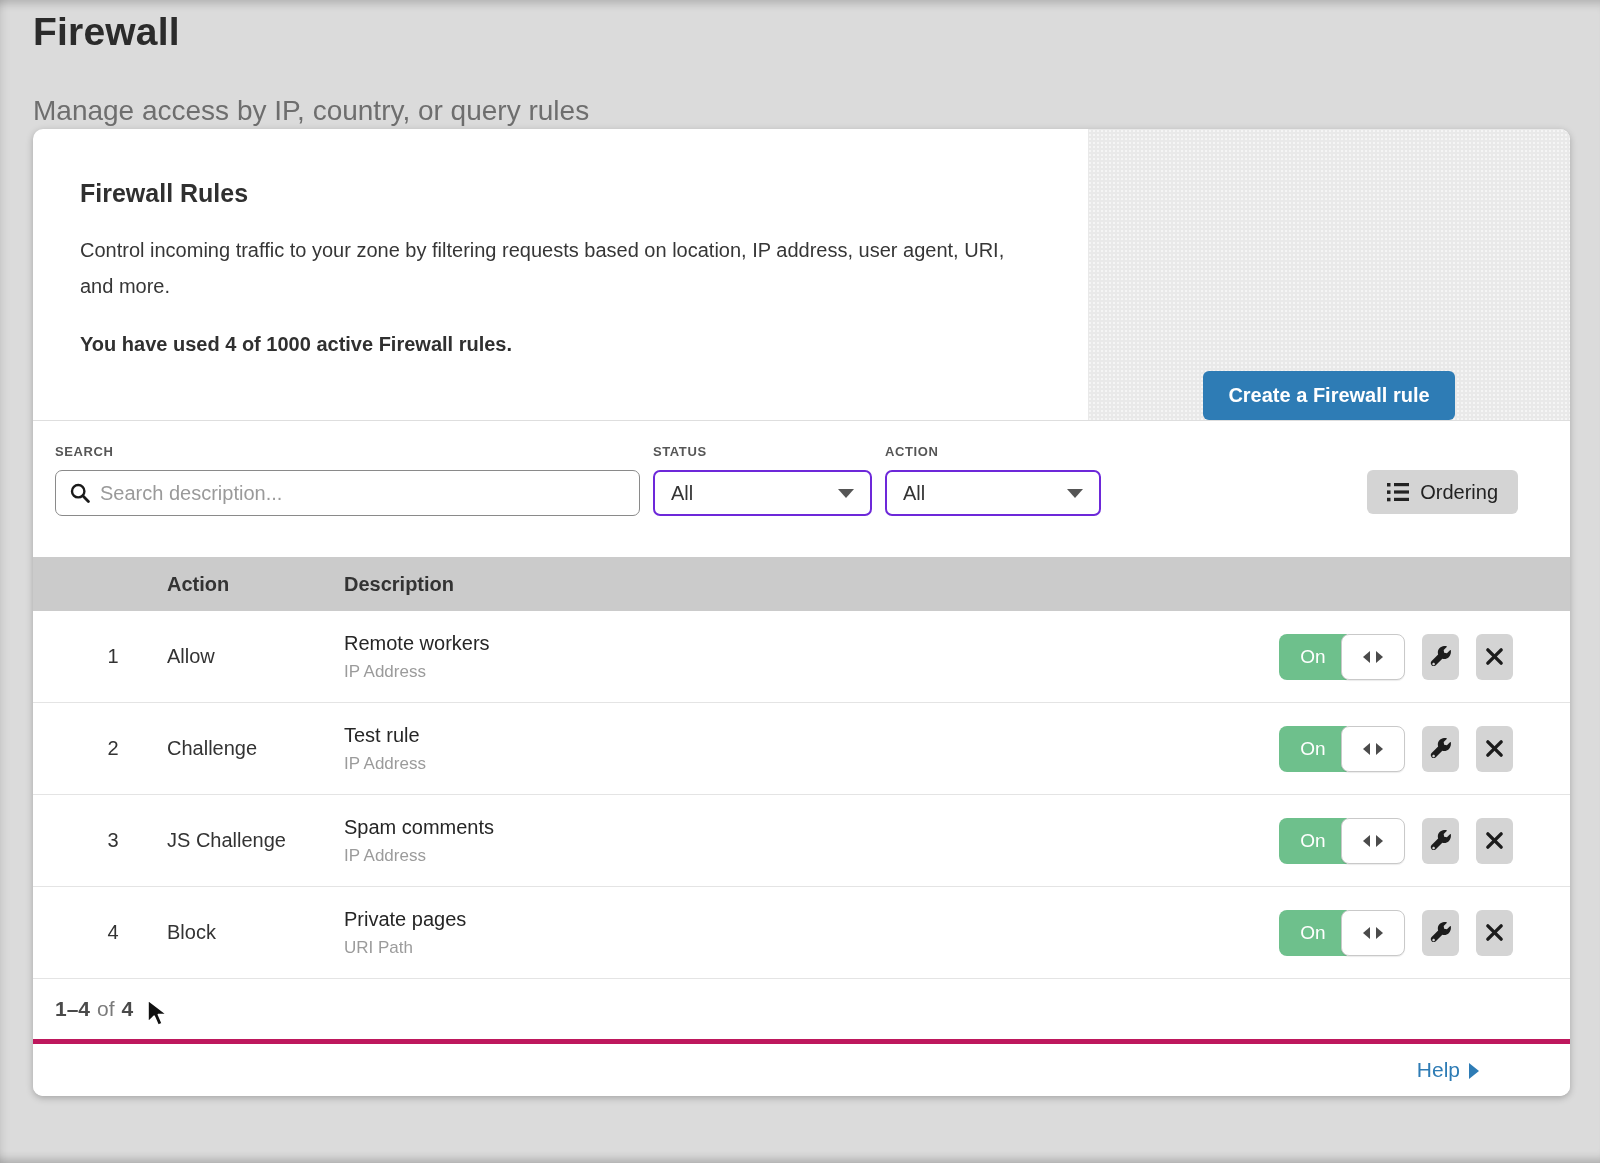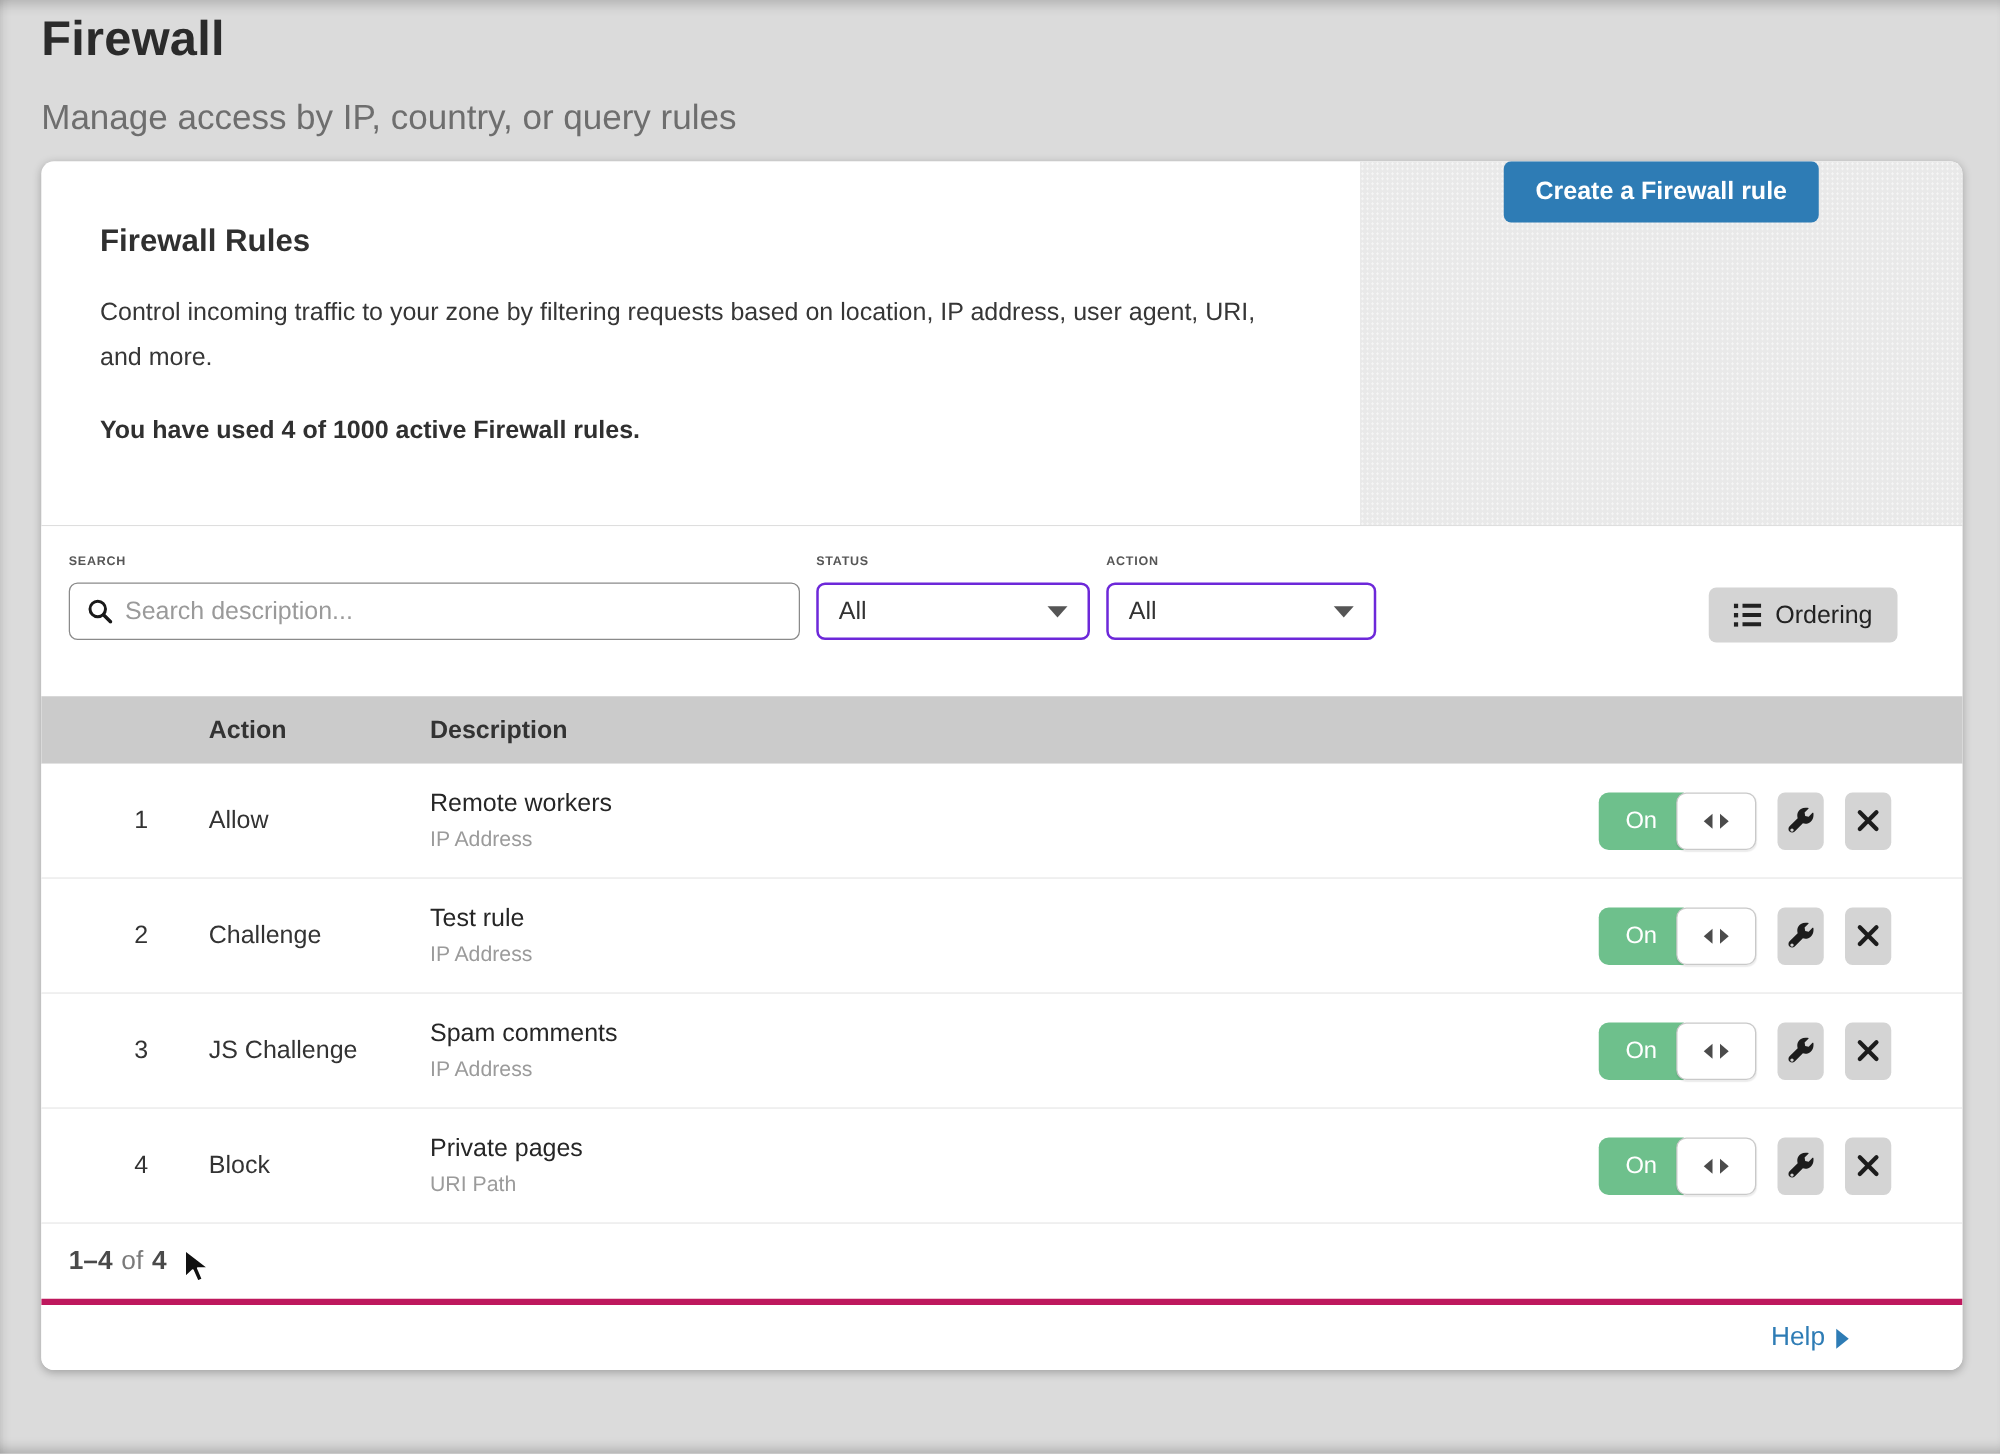--- a/index.html
+++ b/index.html
@@ -20,53 +20,53 @@
   .screen{
     position:absolute;inset:0;
     box-shadow:inset 0 11px 9px -7px rgba(0,0,0,.18), inset 0 -11px 9px -7px rgba(0,0,0,.20), inset 9px 0 8px -7px rgba(0,0,0,.10);
     pointer-events:none;z-index:50;
   }
   .page{padding:10px 30px 0 33px;}
   .page-title{
     font-size:39px;font-weight:600;color:#2b2b2b;letter-spacing:.2px;
   }
   .page-subtitle{
-    margin-top:24px;font-size:28px;font-weight:400;color:#6e6e6e;
+    margin-top:41px;font-size:28px;font-weight:400;color:#6e6e6e;
   }
   .main-card{
     position:absolute;left:33px;top:129px;width:1537px;height:967px;
     background:#fff;border-radius:10px;overflow:hidden;
     box-shadow:0 2px 7px rgba(0,0,0,.25);
   }
   
   .top-section{display:flex;height:292px;border-bottom:1px solid #dedede;}
   .top-info{flex:1;padding:50px 50px 0 47px;}
   .card-heading{font-size:25px;font-weight:700;color:#303030;}
   .card-desc{
     margin-top:24px;font-size:20px;color:#363636;line-height:36px;max-width:950px;
   }
   .card-usage{margin-top:29px;font-size:20px;font-weight:700;color:#303030;}
   .side-panel{
     width:482px;background:var(--panel-gray);
     background-image:radial-gradient(rgba(255,255,255,.55) 1px, transparent 1px);
     background-size:4px 4px;
-    display:flex;align-items:flex-start;justify-content:center;
+    display:flex;align-items:flex-end;justify-content:center;
   }
   .create-btn{
     background:var(--accent);color:#fff;border:none;border-radius:6px;
     font-family:inherit;font-size:20px;font-weight:600;
     padding:13px 25px;cursor:pointer;
   }
   
   .filters{
     display:flex;align-items:flex-start;gap:13px;
     padding:23px 52px 0 22px;height:136px;background:#fff;
   }
   .filter-label{
-    display:block;font-size:10px;font-weight:700;color:#565656;
+    display:block;font-size:13px;font-weight:700;color:#565656;
     letter-spacing:.6px;margin-bottom:11px;
   }
   .input-wrap{
     width:585px;height:46px;border:1px solid #8a8a8a;border-radius:7px;
     display:flex;align-items:center;padding:0 14px;background:#fff;
   }
   .input-wrap input{
     border:none;outline:none;flex:1;font-family:inherit;font-size:20px;color:#333;
     background:transparent;margin-left:10px;
   }

